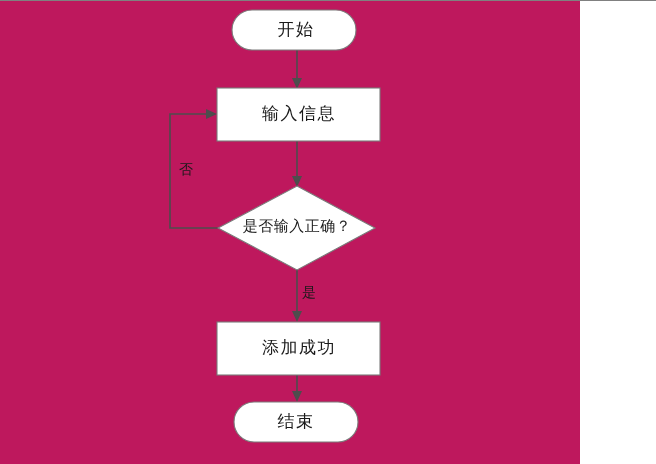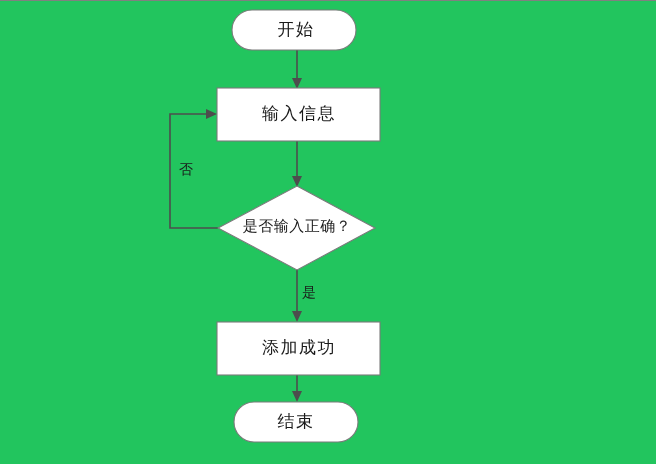--- a/index.html
+++ b/index.html
@@ -8,23 +8,23 @@
     background: #ffffff;
   }
   body {
     width: 656px;
     height: 464px;
     overflow: hidden;
     font-family: "Liberation Serif", "DejaVu Serif", serif;
   }
   #page {
     position: relative;
-    width: 656px;
+    width: 580px;
     height: 464px;
-    background: #22c55e;
+    background: #be185d;
   }
   #top-rule {
     position: absolute;
     left: 0;
     top: 0;
     width: 656px;
     height: 1px;
     background: #808080;
   }
   #flow-svg {

